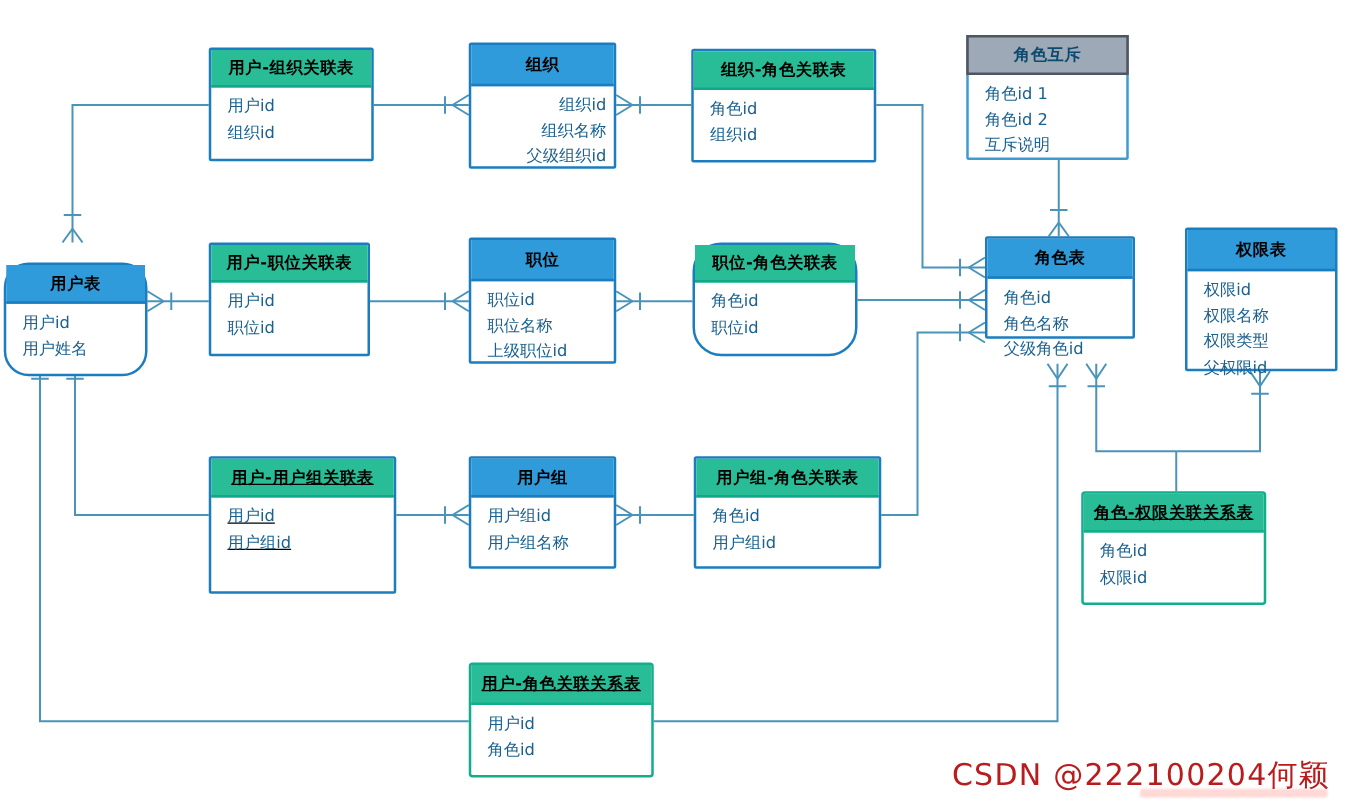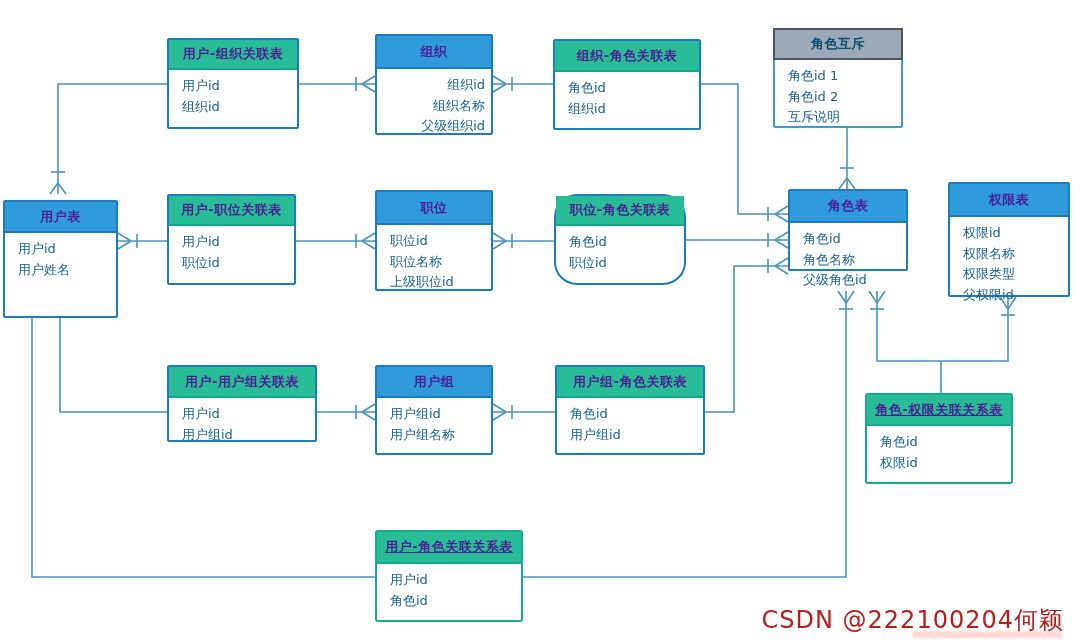--- a/index.html
+++ b/index.html
@@ -16,21 +16,21 @@
     position:absolute;
     box-sizing:border-box;
     background:#ffffff;
     border:2px solid #1b7dc0;
     border-radius:2px;
   }
   .tbl .hd{
     box-sizing:border-box;
     width:100%;
     display:flex;align-items:center;justify-content:center;
-    font-weight:bold;font-size:13px;color:#4c1d95;
+    font-weight:bold;font-size:13px;color:#000000;
     letter-spacing:.5px;
     border-bottom:2px solid #be185d;
   }
   .tbl .bd{
     box-sizing:border-box;
     padding:6px 6px 0 13px;
   }
   .tbl .fld{
     font-size:13px;line-height:20.5px;color:#19618f;white-space:nowrap;
   }
@@ -195,21 +195,21 @@
         </div>
       </div>
       <div class="tbl t-gray" style="left: 773px; top: 28px; width: 130px; height: 100px;">
         <div class="hd" style="height: 32px;">角色互斥</div>
         <div class="bd">
           <div class="fld">角色id 1</div>
           <div class="fld">角色id 2</div>
           <div class="fld">互斥说明</div>
         </div>
       </div>
-      <div class="tbl t-blue" style="left: 3px; top: 200px; width: 115px; height: 118px;">
+      <div class="tbl t-blue" style="left: 3px; top: 210px; width: 115px; height: 91px; border-radius: 20px;">
         <div class="hd" style="height: 31px;">用户表</div>
         <div class="bd">
           <div class="fld">用户id</div>
           <div class="fld">用户姓名</div>
         </div>
       </div>
       <div class="tbl t-green" style="left: 167px; top: 194px; width: 129px; height: 91px;">
         <div class="hd" style="height: 30px;">用户-职位关联表</div>
         <div class="bd">
           <div class="fld">用户id</div>
@@ -241,21 +241,21 @@
       </div>
       <div class="tbl t-blue" style="left: 948px; top: 182px; width: 122px; height: 115px;">
         <div class="hd" style="height: 33px;">权限表</div>
         <div class="bd">
           <div class="fld">权限id</div>
           <div class="fld">权限名称</div>
           <div class="fld">权限类型</div>
           <div class="fld">父权限id</div>
         </div>
       </div>
-      <div class="tbl t-green" style="left: 167px; top: 365px; width: 150px; height: 77px;">
+      <div class="tbl t-green" style="left: 167px; top: 365px; width: 150px; height: 110px; text-decoration: underline;">
         <div class="hd" style="height: 31px;">用户-用户组关联表</div>
         <div class="bd">
           <div class="fld">用户id</div>
           <div class="fld">用户组id</div>
         </div>
       </div>
       <div class="tbl t-blue" style="left: 375px; top: 365px; width: 118px; height: 90px;">
         <div class="hd" style="height: 31px;">用户组</div>
         <div class="bd">
           <div class="fld">用户组id</div>

